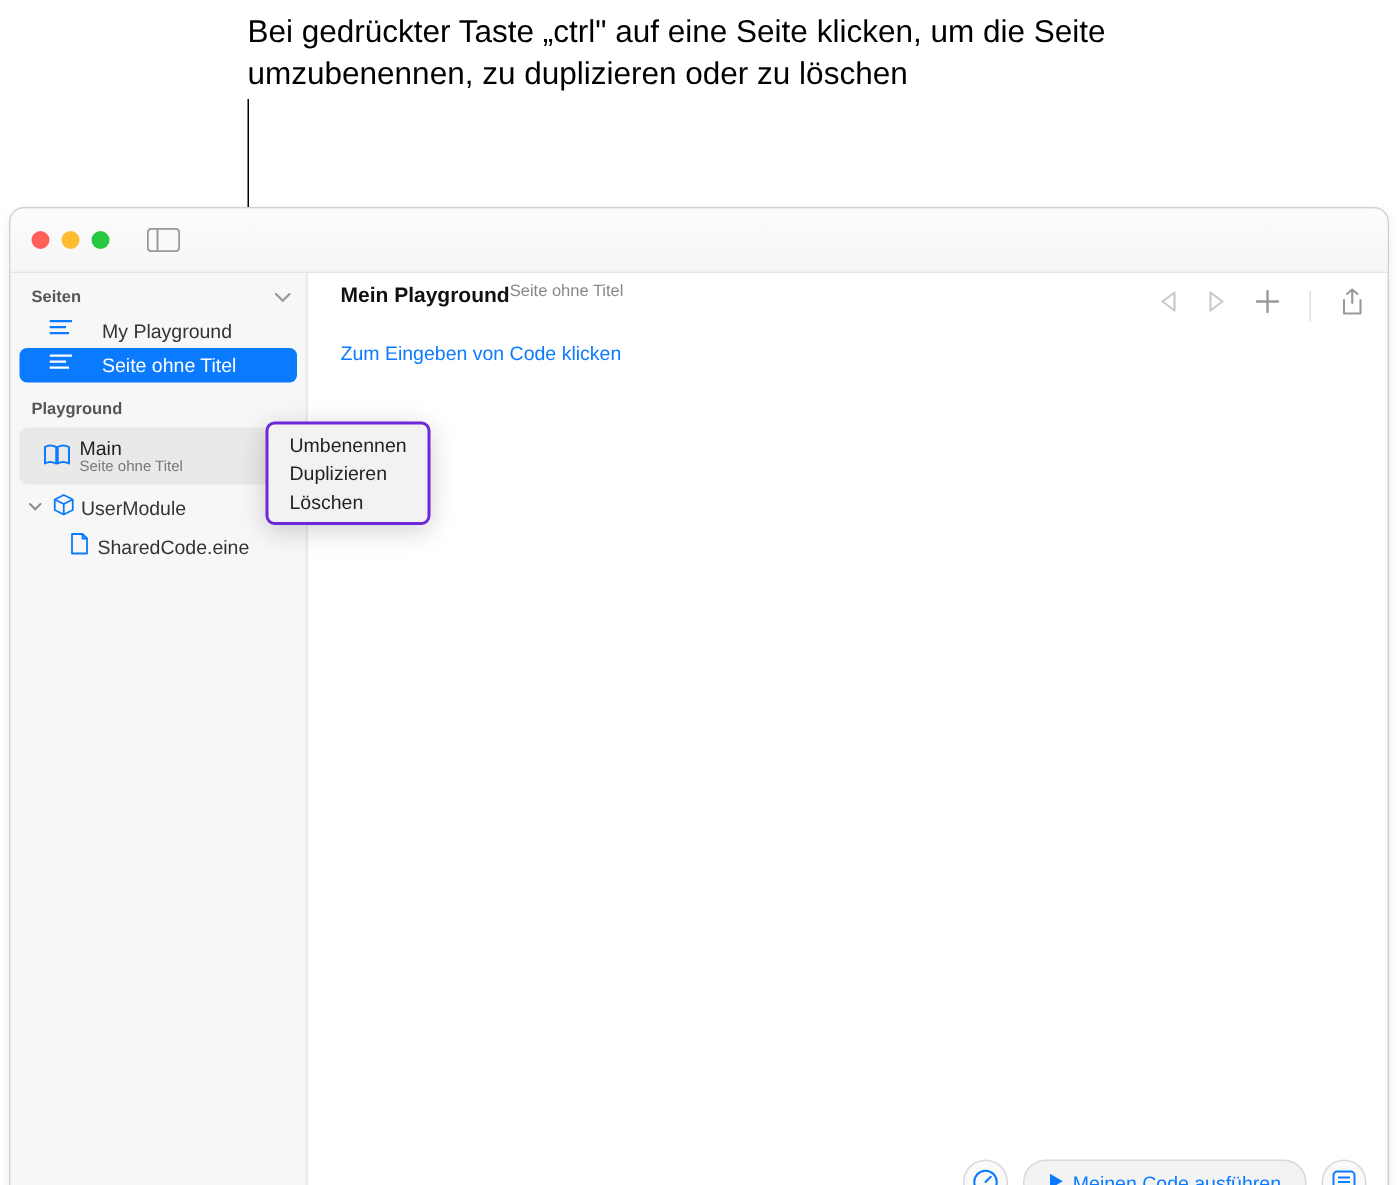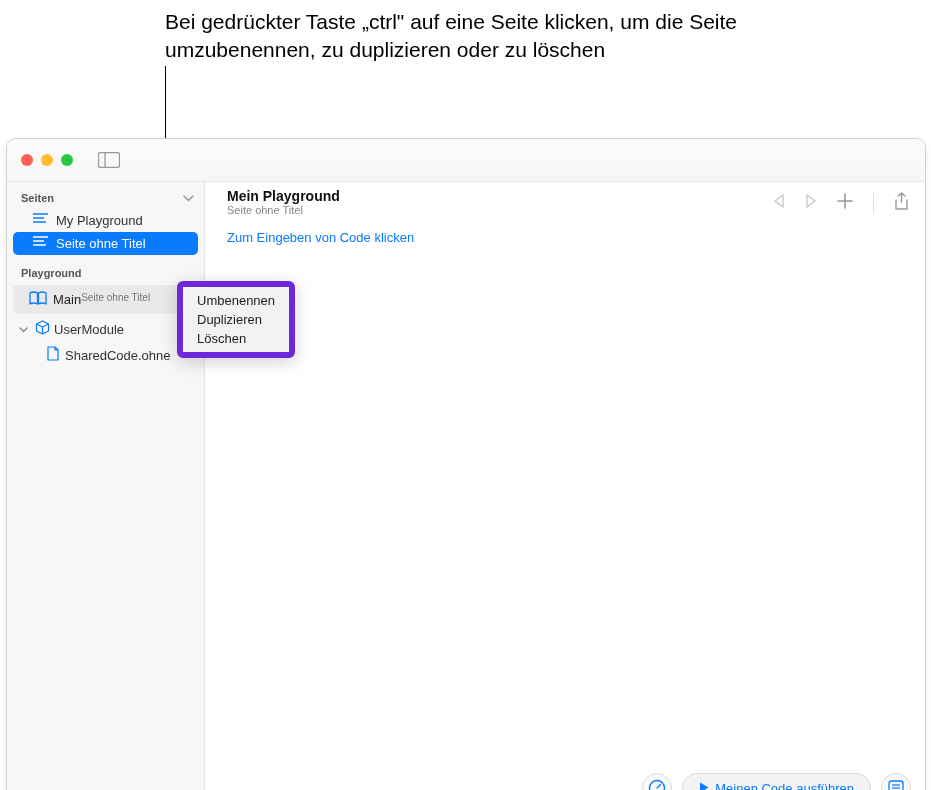--- a/index.html
+++ b/index.html
@@ -18,49 +18,49 @@
     .tl.green { background: #28c840; }
     .sidebar-toggle { margin-left: 22px; color: #888; display: flex; align-items: center; justify-content: center; width: 28px; height: 24px; }
     
     .body-row { flex: 1; display: flex; min-height: 0; position: relative; }
     
     .sidebar { width: 198px; background: #f7f7f7; border-right: 1px solid #e5e5e5; display: flex; flex-direction: column; font-size: 13px; }
     .section-header { display: flex; align-items: center; justify-content: space-between; padding: 8px 10px 4px 14px; }
     .section-title { font-weight: 600; font-size: 11px; color: #555; }
     .section-chevron { color: #888; }
     
-    .page-item { display: flex; align-items: center; padding: 4px 8px 4px 26px; gap: 8px; color: #333; }
+    .page-item { display: flex; align-items: center; padding: 4px 8px 4px 26px; gap: 20px; color: #333; }
     .page-item.selected { background: #0a7aff; color: #fff; border-radius: 5px; margin: 0 6px; padding-left: 20px; }
     .page-icon { flex-shrink: 0; }
     
     .source-item { display: flex; align-items: center; padding: 6px 8px 6px 22px; gap: 6px; }
     .source-item.main { background: #e9e9e9; border-radius: 5px; margin: 2px 6px; padding-left: 16px; flex-direction: row; }
-    .source-item.main .label-col { display: flex; }
+    .source-item.main .label-col { display: flex; flex-direction: column; }
     .main-title { font-size: 13px; color: #222; }
     .main-sub { font-size: 10px; color: #777; }
     .book-icon { color: #0a7aff; flex-shrink: 0; }
     
     .tree-row { display: flex; align-items: center; padding: 4px 8px 4px 12px; gap: 4px; font-size: 13px; color: #333; }
     .tree-disclosure { color: #888; font-size: 10px; width: 12px; }
     .cube-icon { color: #0a7aff; }
     .file-row { padding-left: 40px; display: flex; align-items: center; gap: 6px; font-size: 13px; color: #333; padding-top: 4px; padding-bottom: 4px; }
     .file-icon { color: #0a7aff; }
     
     .main-area { flex: 1; display: flex; flex-direction: column; position: relative; }
     .header-bar { display: flex; align-items: flex-start; justify-content: space-between; padding: 6px 16px 8px 22px; }
-    .header-titles { display: flex; flex-direction: column; }
+    .header-titles { display: flex; }
     .app-title { font-weight: 700; font-size: 14px; color: #111; }
     .page-sub { font-size: 11px; color: #888; }
     .header-actions { display: flex; align-items: center; gap: 20px; color: #bbb; padding-top:4px; }
     .header-actions .divider { width: 1px; height: 20px; background: #e0e0e0; }
     
     .editor-area { flex: 1; padding: 4px 22px; }
     .placeholder-link { color: #0a7aff; font-size: 13px; }
     
-    .context-menu { position: absolute; top: 99px; left: 170px; background: #f2f2f2; border: 6px solid #6d28d9; border-radius: 6px; box-shadow: 0 4px 18px rgba(0,0,0,0.18); padding: 4px 0; min-width: 100px; z-index: 10; }
+    .context-menu { position: absolute; top: 99px; left: 170px; background: #f2f2f2; border: 2px solid #6d28d9; border-radius: 6px; box-shadow: 0 4px 18px rgba(0,0,0,0.18); padding: 4px 0; min-width: 100px; z-index: 10; }
     .menu-item { padding: 2px 14px; font-size: 13px; color: #222; }
     
     .bottom-bar { position: absolute; bottom: 24px; right: 14px; display: flex; align-items: center; gap: 10px; }
     .round-btn { width: 30px; height: 30px; border-radius: 15px; border: 1px solid #d8d8d8; background: #fafafa; display: flex; align-items: center; justify-content: center; color: #0a7aff; }
     .run-btn { height: 30px; border-radius: 15px; border: 1px solid #d8d8d8; background: #f3f3f3; display: flex; align-items: center; gap: 6px; padding: 0 16px; color: #0a7aff; font-size: 13px; font-weight: 500; }
     .run-btn .play-glyph { color: #0a7aff; }
   </style>
 </head>
 <body>
 
@@ -144,21 +144,21 @@
         </span>
         <span>UserModule</span>
       </div>
 
       <div class="file-row">
         <span class="file-icon">
           <svg width="12" height="15" viewBox="0 0 12 15">
               <path d="M1 1 L8 1 L11 4 L11 14 L1 14 Z M8 1 L8 4 L11 4" fill="none" stroke="#0a7aff" stroke-width="1.2" stroke-linejoin="round"></path>
             </svg>
         </span>
-        <span>SharedCode.ohne</span>
+        <span>SharedCode.eine</span>
       </div>
     </div>
 
     <div class="main-area">
       <div class="header-bar">
         <div class="header-titles">
           <span class="app-title">Mein Playground</span>
           <span class="page-sub">Seite ohne Titel</span>
         </div>
         <div class="header-actions">

